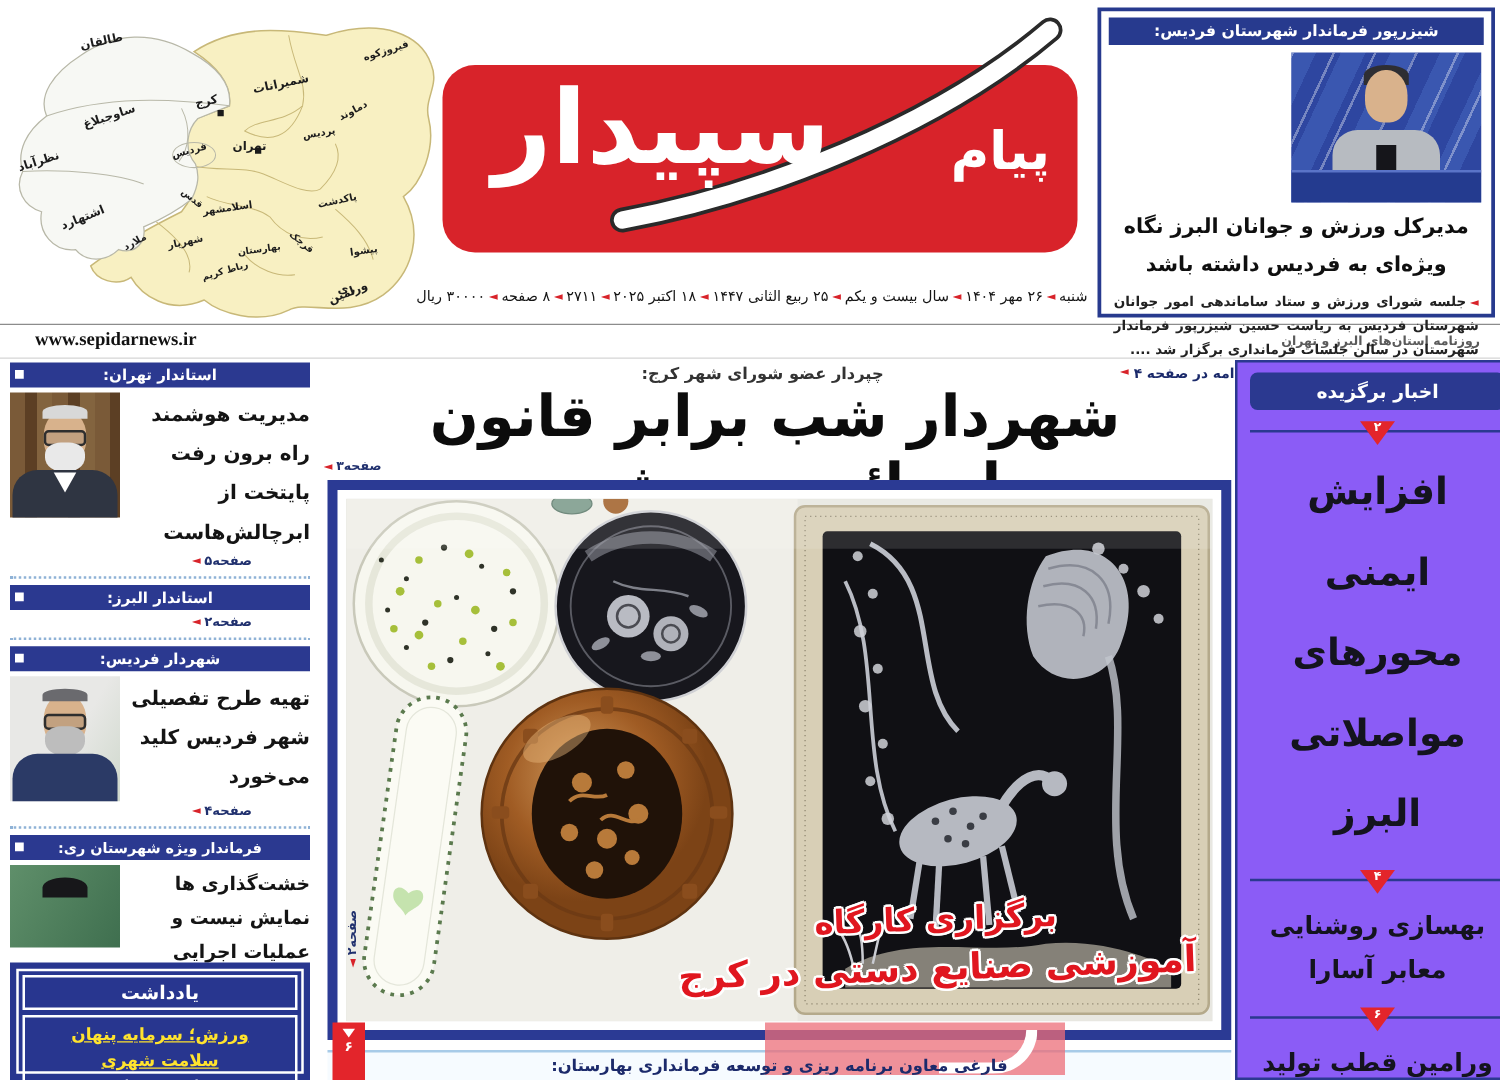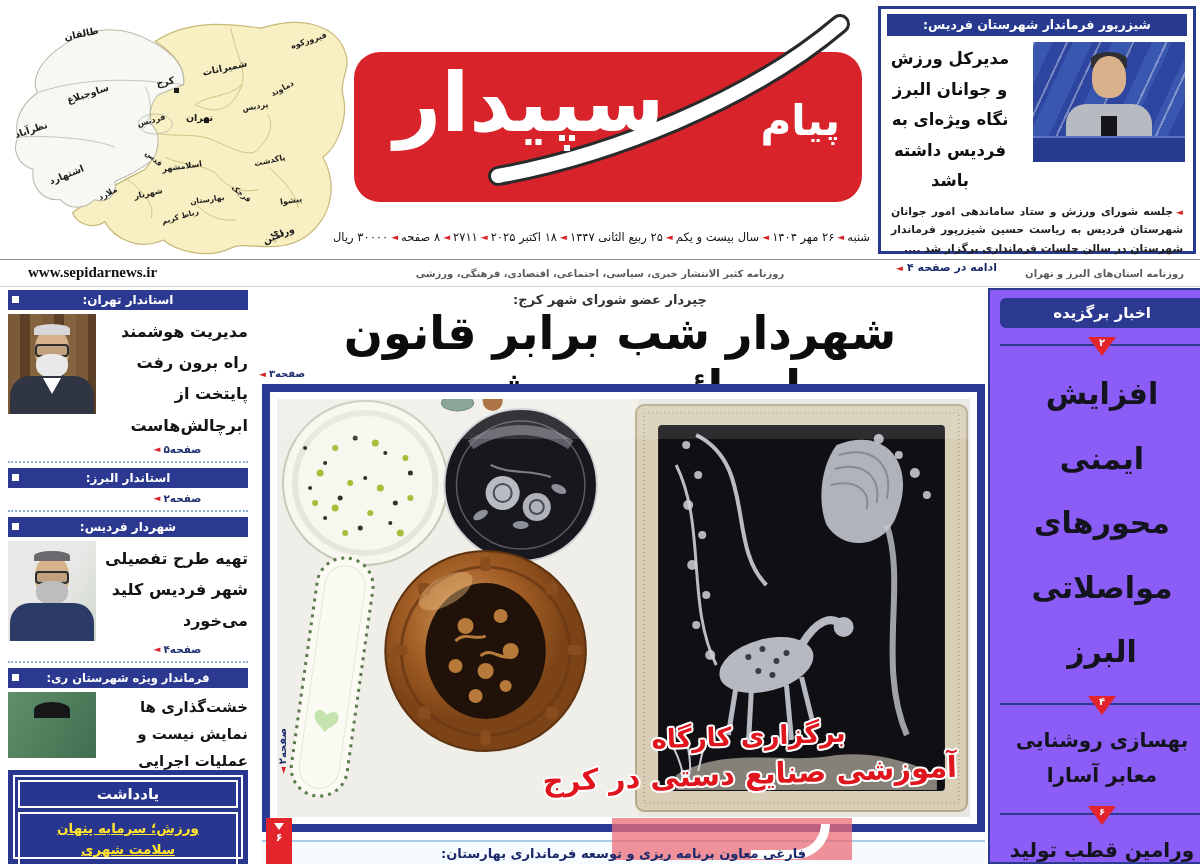--- a/index.html
+++ b/index.html
@@ -27,21 +27,21 @@
   .site{position:absolute;left:28px;top:264px;font-family:"Liberation Serif",serif;font-weight:bold;
         font-size:15px;color:#111;direction:ltr;}
   .tagline{position:absolute;left:300px;right:300px;top:268px;text-align:center;font-size:10px;
            color:#5a5a5a;font-weight:bold;}
   .regionnote{position:absolute;right:16px;top:268px;font-size:10px;color:#5a5a5a;font-weight:bold;}
   
   .trbox{position:absolute;left:878px;top:6px;width:318px;height:248px;border:3px solid #273a8e;
          background:#fff;box-sizing:border-box;}
   .tr-kicker{margin:5px 6px 0;background:#273a8e;color:#fff;font-size:12.5px;font-weight:bold;
              text-align:center;height:22px;line-height:22px;}
-  .tr-row{display:flex;margin:6px 8px 0;gap:22px;}
+  .tr-row{display:flex;margin:6px 8px 0;gap:2px;flex-direction:column;}
   .tr-photo{width:152px;height:120px;position:relative;overflow:hidden;flex:none;
             background:repeating-linear-gradient(115deg,#3a57b0 0 18px,#2e46a0 18px 36px);}
   .tr-photo .streak{position:absolute;inset:0;background:repeating-linear-gradient(115deg,rgba(255,255,255,.35) 0 2px,transparent 2px 30px);}
   .tr-photo .desk{position:absolute;bottom:0;left:0;right:0;height:24px;background:#243b8f;border-top:2px solid #5a74c8;}
   .tr-photo .head{position:absolute;left:50%;transform:translateX(-50%);top:14px;width:34px;height:42px;
                   background:#d9b28c;border-radius:48% 48% 42% 42%;}
   .tr-photo .hair{position:absolute;left:50%;transform:translateX(-50%);top:10px;width:36px;height:16px;
                   background:#2e2e33;border-radius:50% 50% 0 0;}
   .tr-photo .torso{position:absolute;left:50%;transform:translateX(-50%);bottom:16px;width:86px;height:42px;
                    background:#b7bbc1;border-radius:20px 20px 0 0;}
@@ -211,21 +211,20 @@
     <div class="logo-sepidar">سپیدار</div>
     <div class="logo-payam">پیام</div>
   </div>
 
   <div class="dateline">
     <span>شنبه</span><span class="sep">◄</span><span>۲۶ مهر ۱۴۰۴</span><span class="sep">◄</span><span>سال بیست و یکم</span><span class="sep">◄</span><span>۲۵ ربیع الثانی ۱۴۴۷</span><span class="sep">◄</span><span>۱۸ اکتبر ۲۰۲۵</span><span class="sep">◄</span><span>۲۷۱۱</span><span class="sep">◄</span><span>۸ صفحه</span><span class="sep">◄</span><span>۳۰۰۰۰ ریال</span>
   </div>
 
   <div class="rule1"></div>
   <div class="site">www.sepidarnews.ir</div>
-  <div class="tagline">روزنامه کثیر الانتشار خبری، سیاسی، اجتماعی، اقتصادی، فرهنگی، ورزشی</div>
   <div class="regionnote">روزنامه استان‌های البرز و تهران</div>
   <div class="rule2"></div>
 
   <div class="trbox">
     <div class="tr-kicker">شیزرپور فرماندار شهرستان فردیس:</div>
     <div class="tr-row">
       <div class="tr-photo">
         <div class="streak"></div>
         <div class="hair"></div>
         <div class="head"></div>

